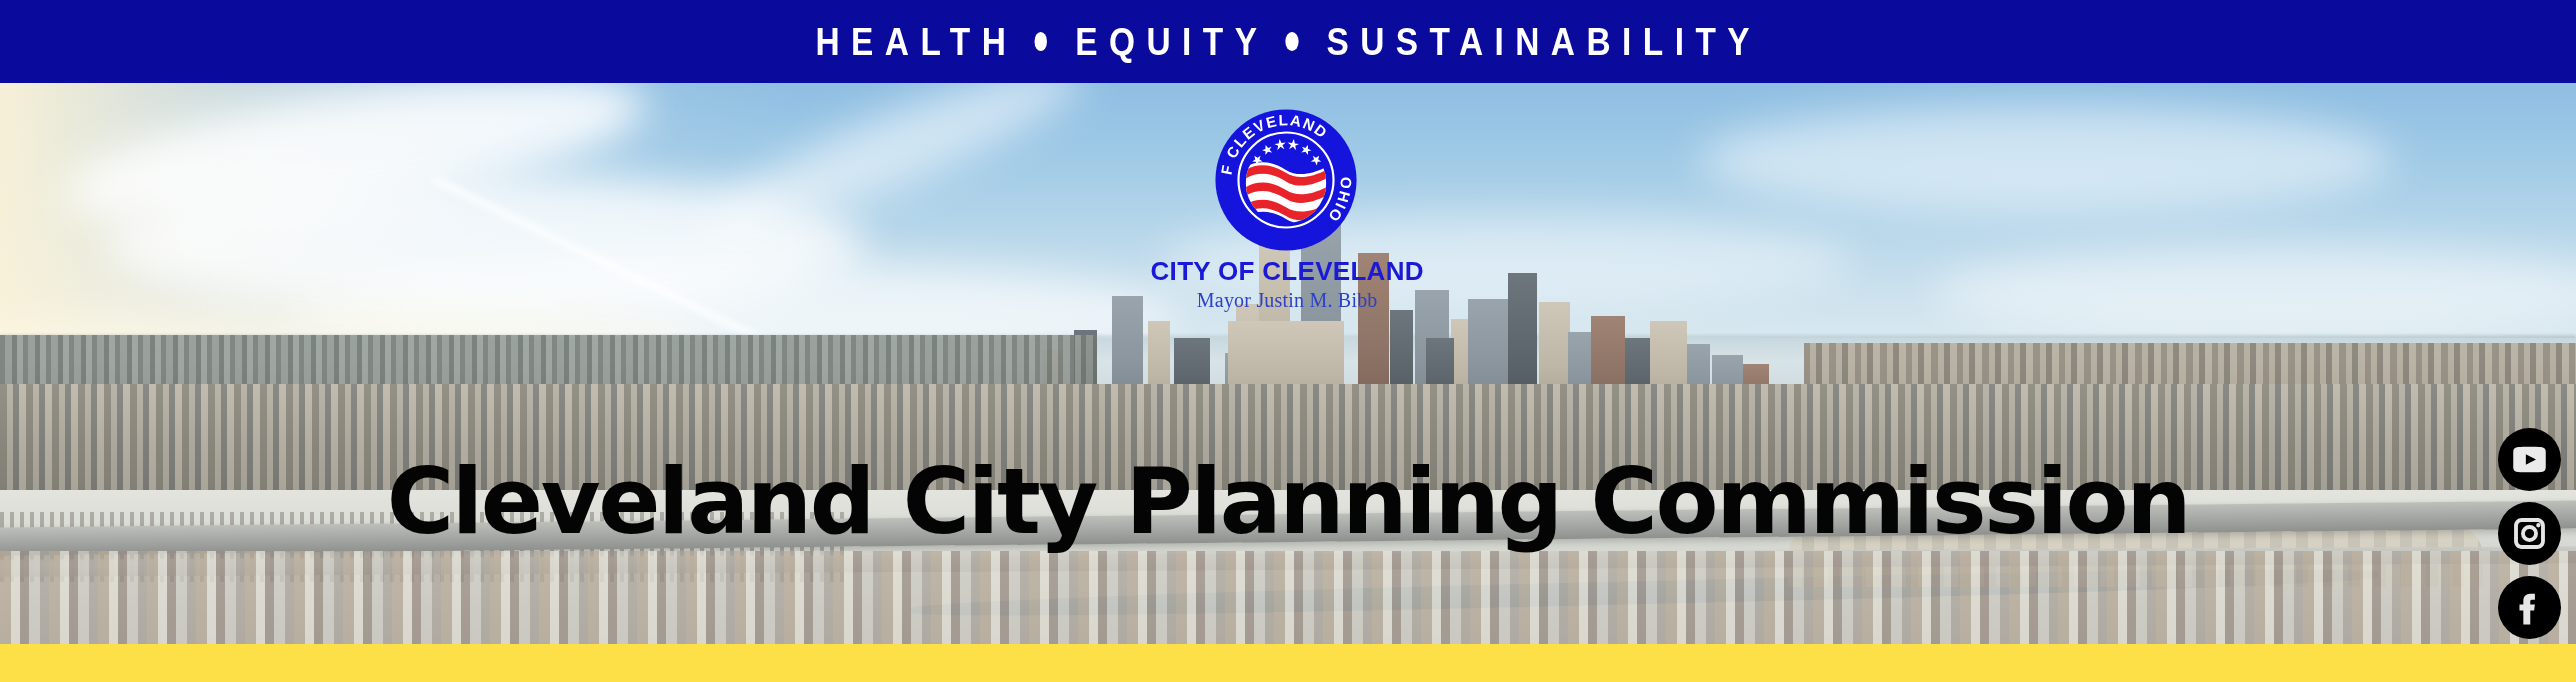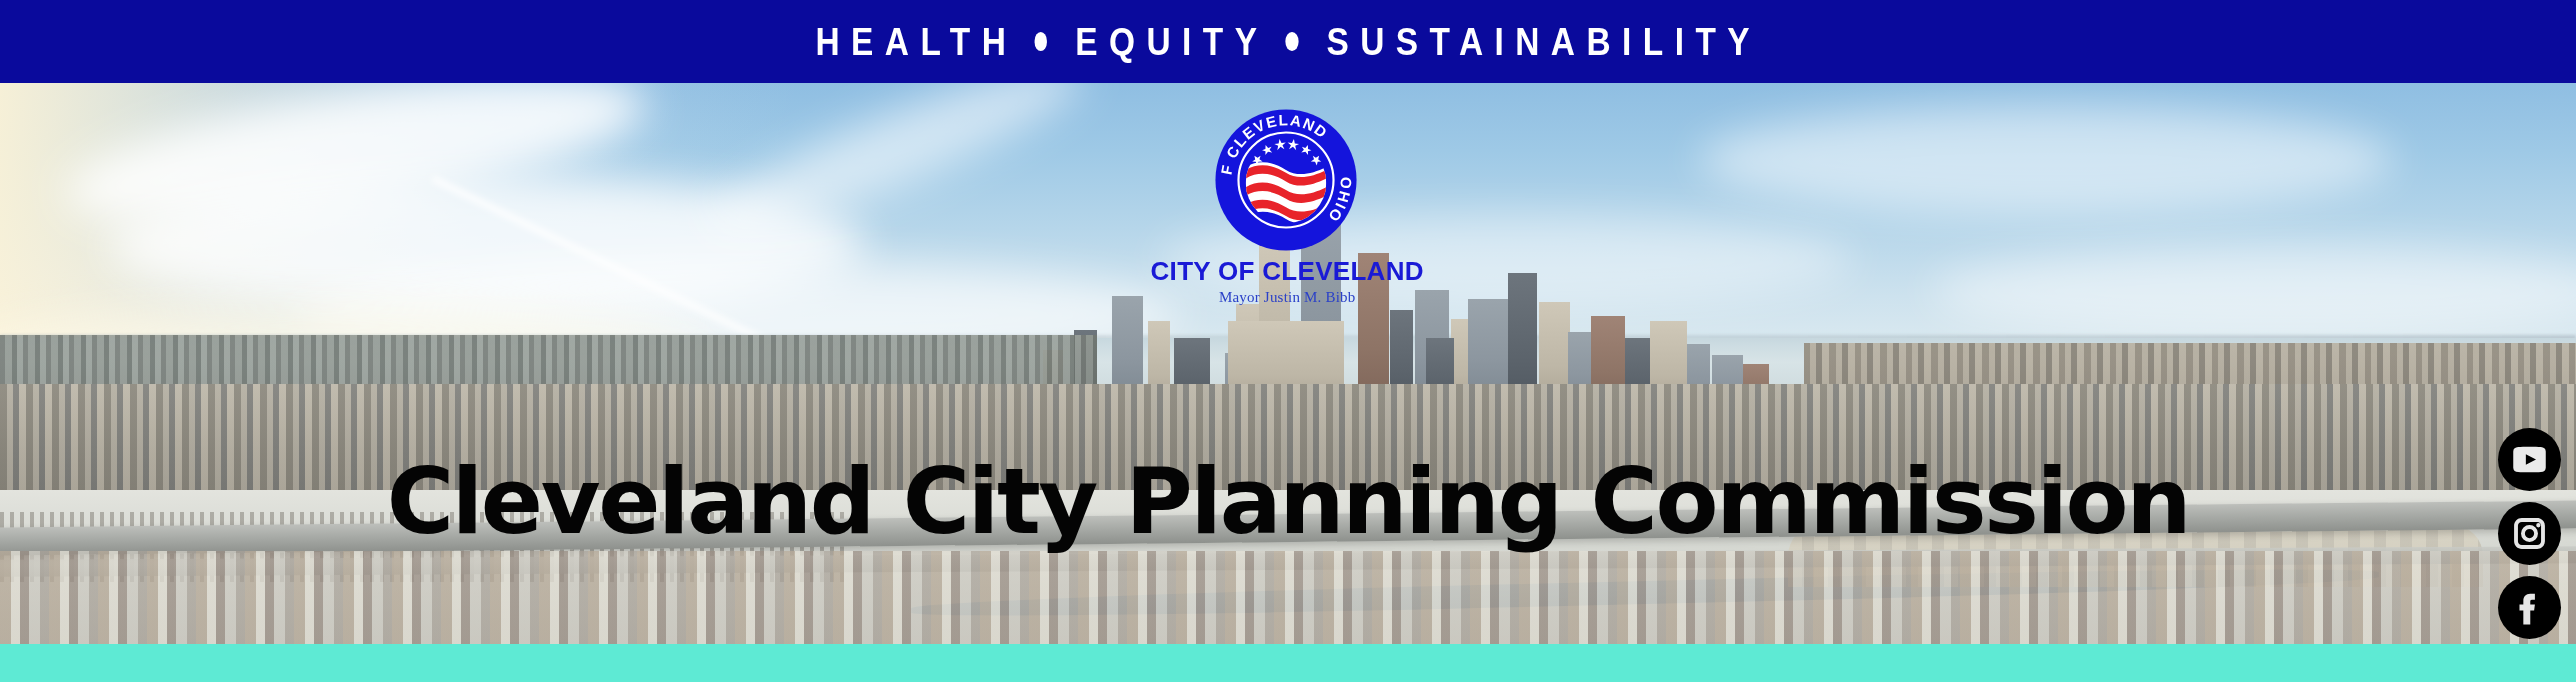--- a/index.html
+++ b/index.html
@@ -10,21 +10,21 @@
   }
   body {
     font-family: "Liberation Sans", sans-serif;
   }
 
   .page {
     position: relative;
     width: 2576px;
     height: 682px;
     overflow: hidden;
-    background: #5eead4;
+    background: #fde047;
   }
 
   
   .tagline-banner {
     position: absolute;
     left: 0;
     top: 0;
     width: 2576px;
     height: 83px;
     background: #0A0A9C;
@@ -279,21 +279,21 @@
     font-family: "Liberation Sans", sans-serif;
     font-weight: 700;
     font-size: 26px;
     letter-spacing: 0.3px;
     color: #1A1AD6;
     line-height: 1.12;
   }
   .city-name .line2 {
     font-family: "Liberation Serif", serif;
     font-weight: 400;
-    font-size: 15px;
+    font-size: 20px;
     letter-spacing: 0.2px;
     color: #2B41C8;
     line-height: 1.2;
     margin-top: 1.5px;
   }
 
   
   .headline {
     position: absolute;
     left: 0;

